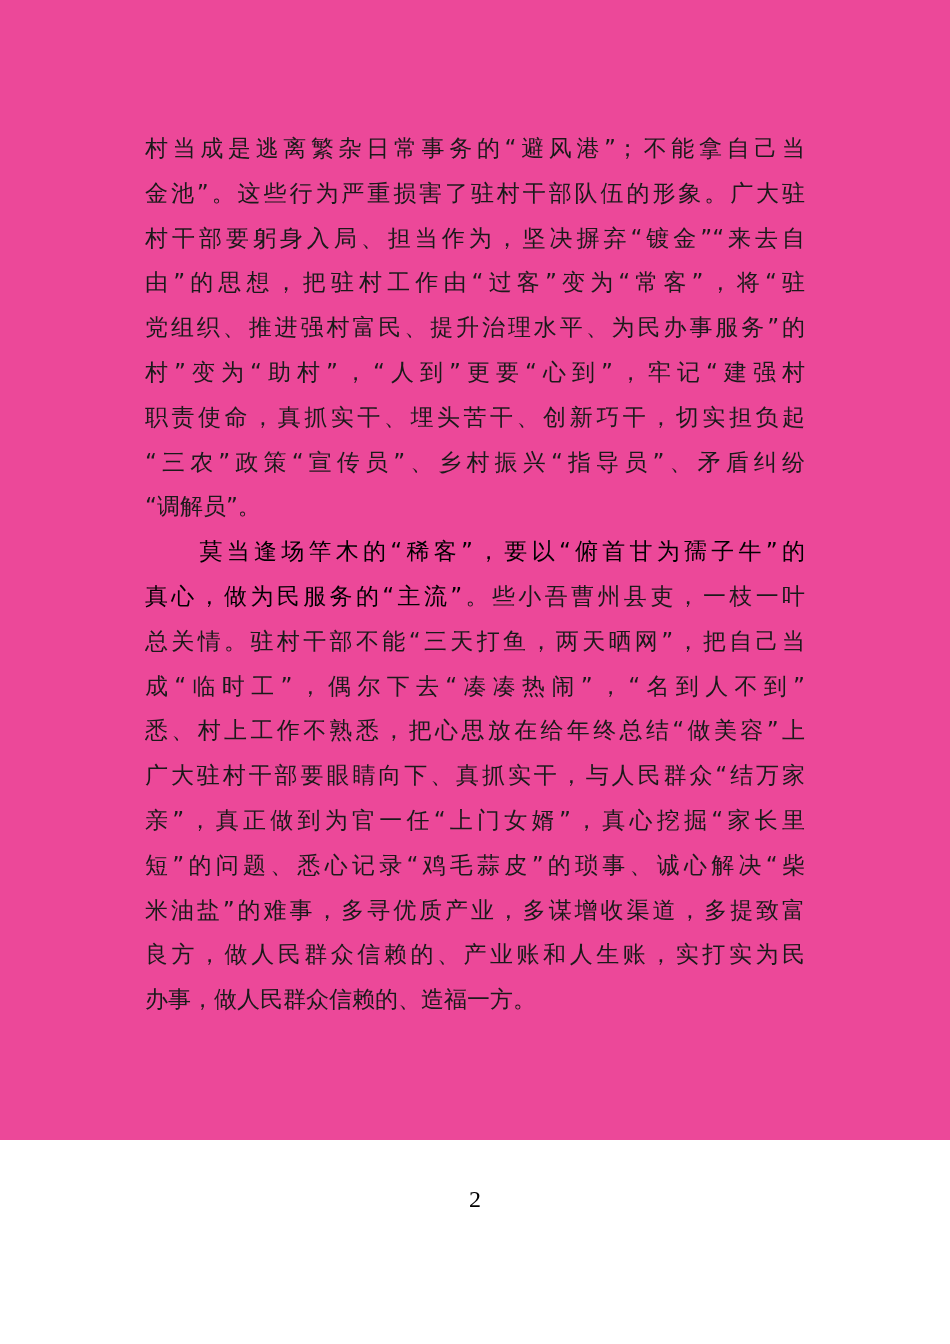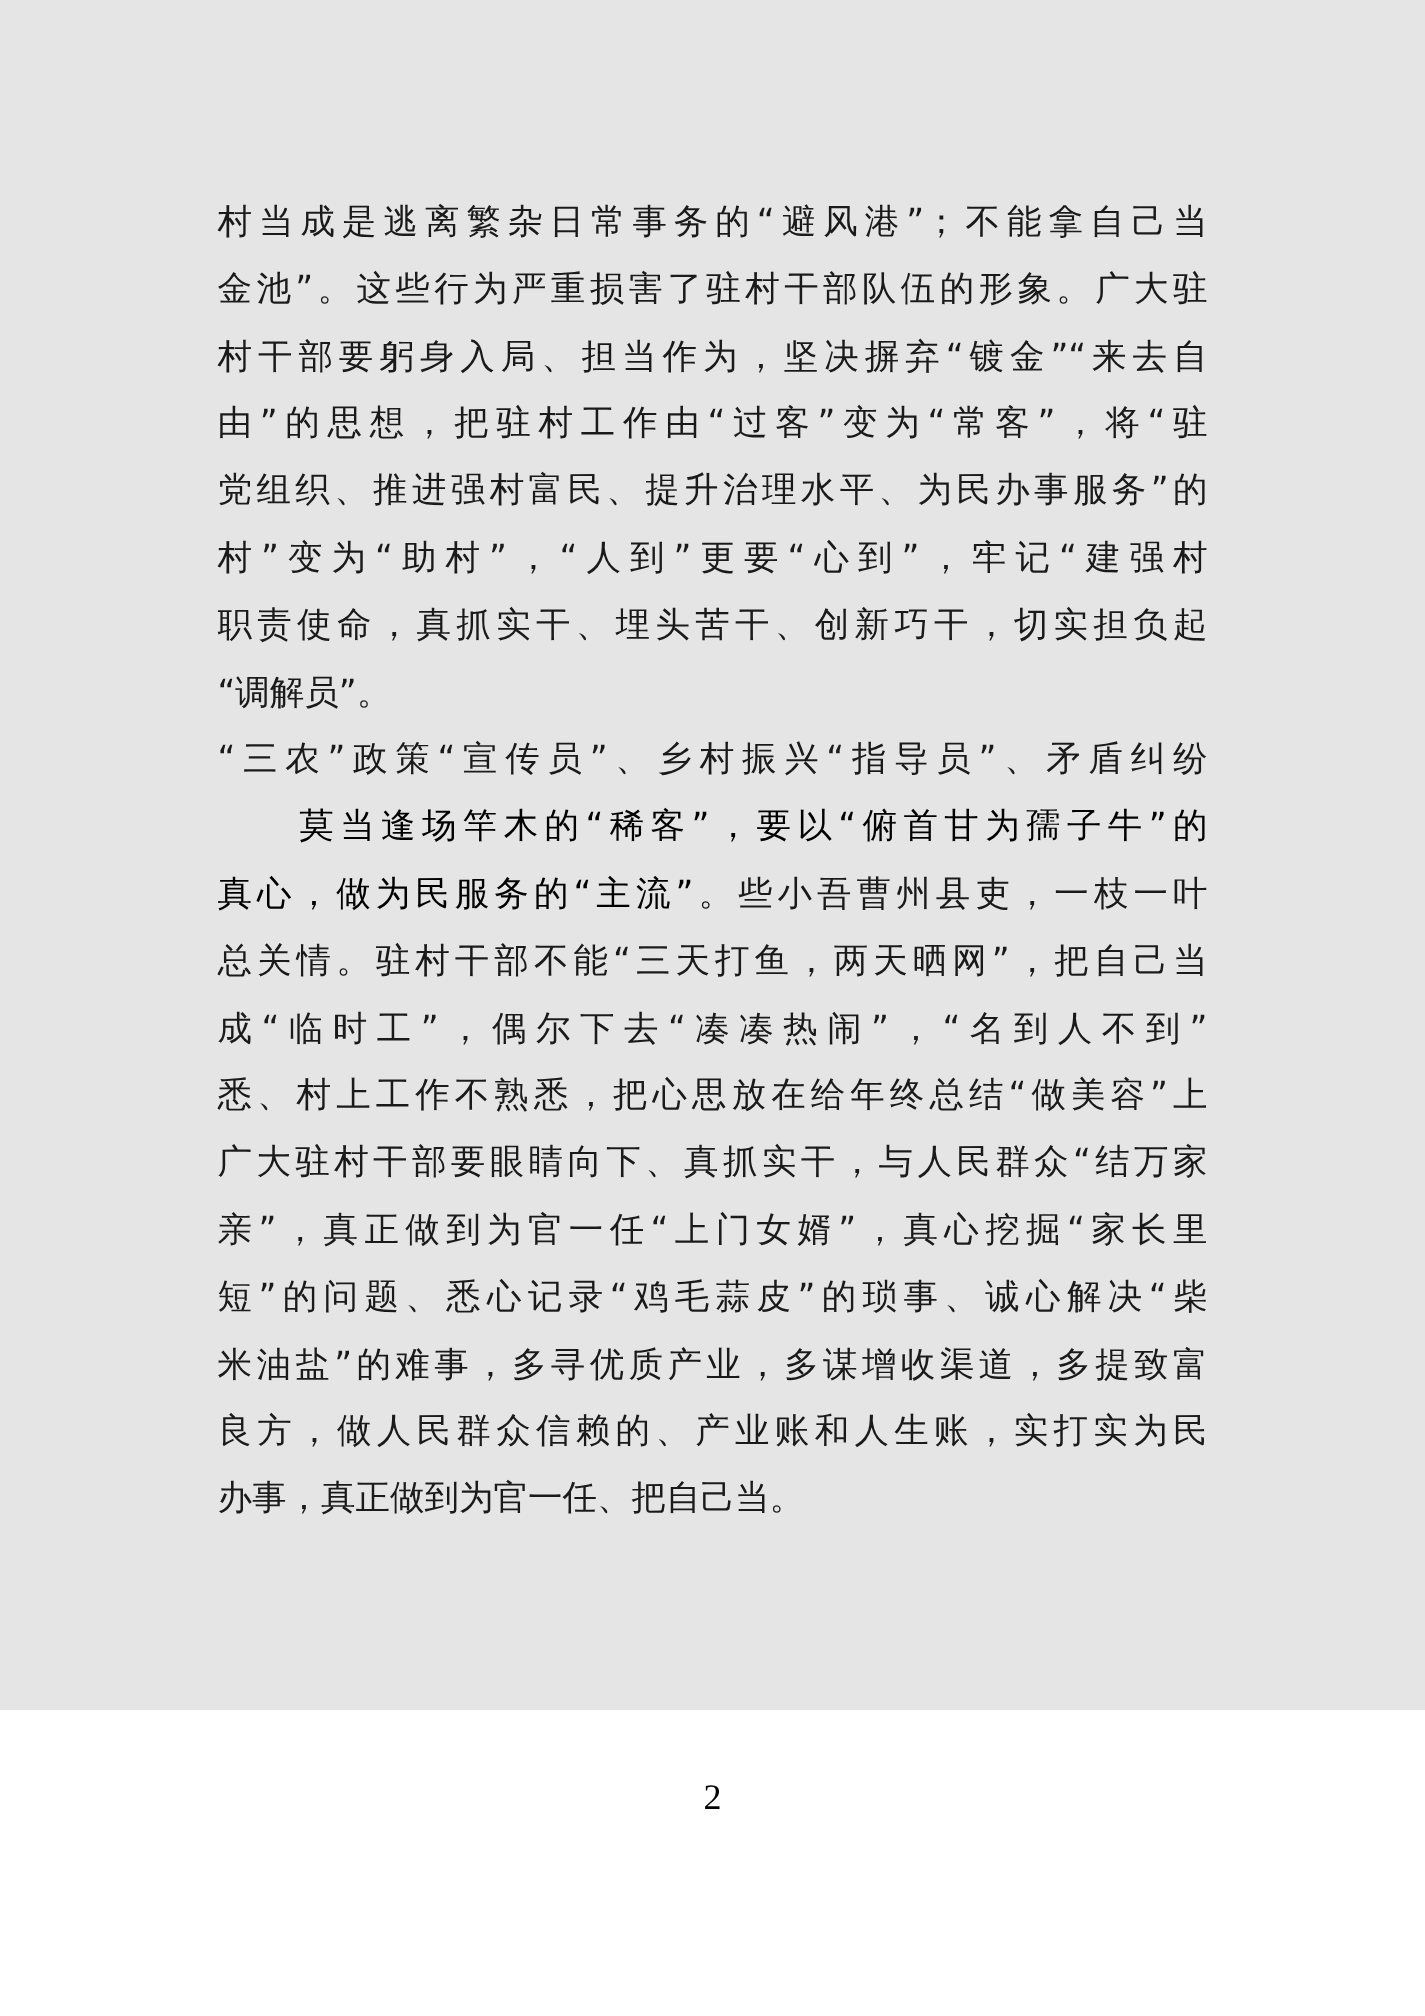--- a/index.html
+++ b/index.html
@@ -1,17 +1,17 @@
 <!DOCTYPE html>
 <html><head>
 <meta charset="utf-8">
 <style>
   html, body { margin: 0; padding: 0; background: #ffffff; }
   body { width: 950px; height: 1344px; position: relative; overflow: hidden; }
-  .page { position: absolute; left: 0; top: 0; width: 950px; height: 1140px; background: #e5e5e5; }
+  .page { position: absolute; left: 0; top: 0; width: 950px; height: 1140px; background: #ec4899; }
   .body-text { position: absolute; left: 145px; top: 126px; width: 660px; }
   .line {
     height: 44.8px; line-height: 44.8px;
     font-family: "DejaVu Sans", sans-serif;
     font-size: 23px; color: #1a1a1a;
     white-space: nowrap;
     text-align: justify; text-align-last: justify;
     overflow: hidden;
   }
   .line.last { text-align-last: left; }
@@ -27,28 +27,28 @@
 
 <div class="page">
   <div class="body-text" id="body-text">
       <div class="line"><span>村当成是逃离繁杂日常事务的“避风港”；不能拿自己当</span></div>
       <div class="line"><span>金池”。这些行为严重损害了驻村干部队伍的形象。广大驻</span></div>
       <div class="line"><span>村干部要躬身入局、担当作为，坚决摒弃“镀金”“来去自</span></div>
       <div class="line"><span>由”的思想，把驻村工作由“过客”变为“常客”，将“驻</span></div>
       <div class="line"><span>党组织、推进强村富民、提升治理水平、为民办事服务”的</span></div>
       <div class="line"><span>村”变为“助村”，“人到”更要“心到”，牢记“建强村</span></div>
       <div class="line"><span>职责使命，真抓实干、埋头苦干、创新巧干，切实担负起</span></div>
+      <div class="line"><span>“三农”政策“宣传员”、乡村振兴“指导员”、矛盾纠纷</span></div>
       <div class="line last"><span>“调解员”。</span></div>
-      <div class="line"><span>“三农”政策“宣传员”、乡村振兴“指导员”、矛盾纠纷</span></div>
       <div class="line"><span class="bold">　　莫当逢场竿木的“稀客”，要以“俯首甘为孺子牛”的</span></div>
       <div class="line"><span class="bold">真心，做为民服务的“主流”</span><span>。些小吾曹州县吏，一枝一叶</span></div>
       <div class="line"><span>总关情。驻村干部不能“三天打鱼，两天晒网”，把自己当</span></div>
       <div class="line"><span>成“临时工”，偶尔下去“凑凑热闹”，“名到人不到”</span></div>
       <div class="line"><span>悉、村上工作不熟悉，把心思放在给年终总结“做美容”上</span></div>
       <div class="line"><span>广大驻村干部要眼睛向下、真抓实干，与人民群众“结万家</span></div>
       <div class="line"><span>亲”，真正做到为官一任“上门女婿”，真心挖掘“家长里</span></div>
       <div class="line"><span>短”的问题、悉心记录“鸡毛蒜皮”的琐事、诚心解决“柴</span></div>
       <div class="line"><span>米油盐”的难事，多寻优质产业，多谋增收渠道，多提致富</span></div>
       <div class="line"><span>良方，做人民群众信赖的、产业账和人生账，实打实为民</span></div>
-      <div class="line last"><span>办事，真正做到为官一任、把自己当。</span></div>
+      <div class="line last"><span>办事，做人民群众信赖的、造福一方。</span></div>
     </div>
   <div class="page-number">2</div>
 </div>
 
 </body></html>

